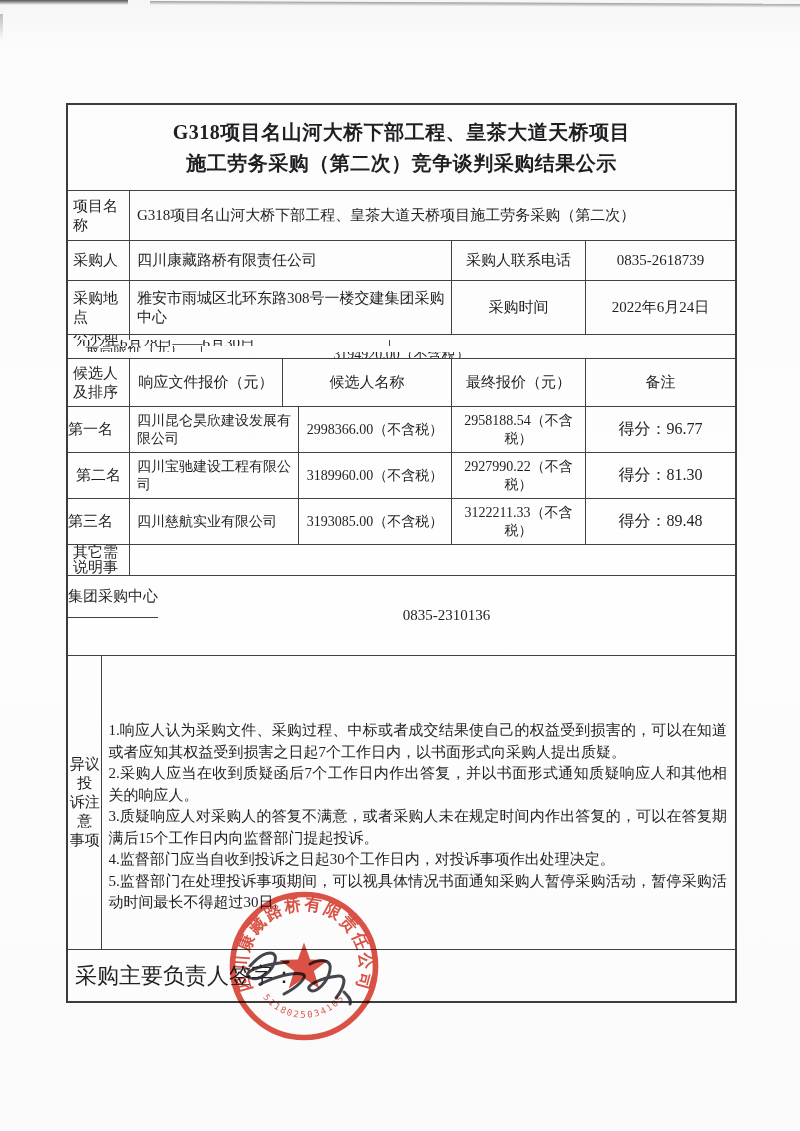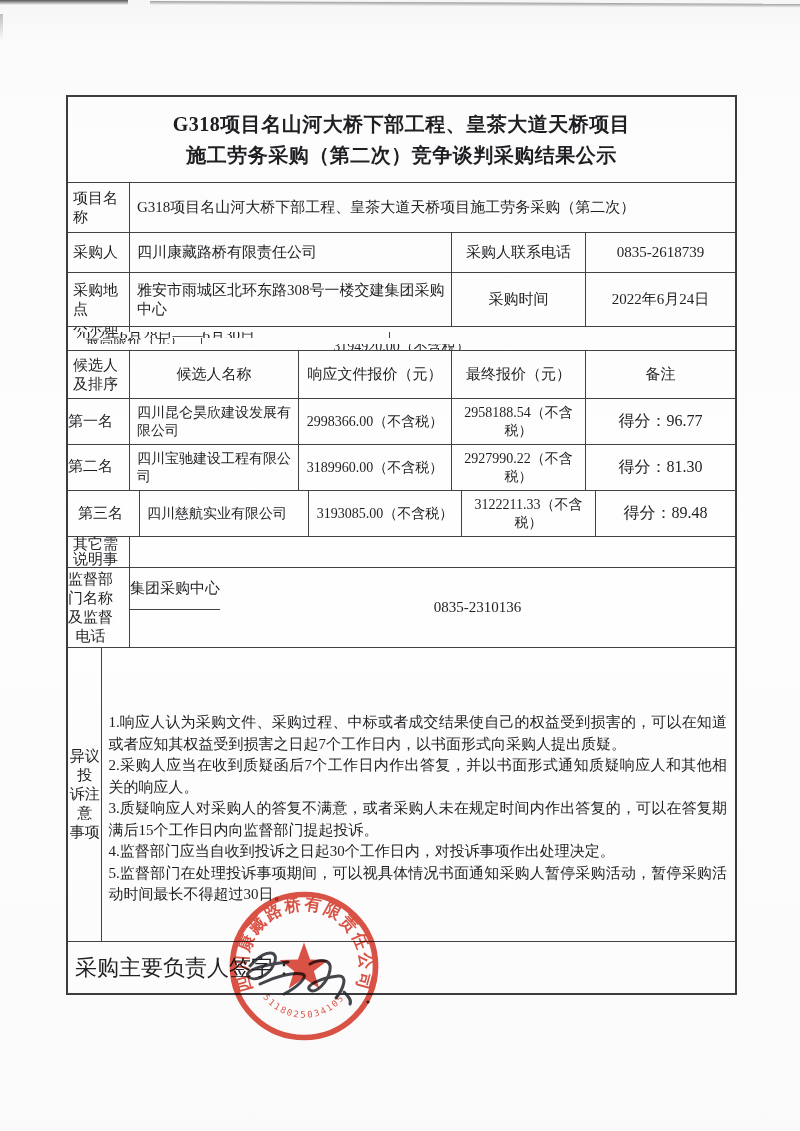--- a/index.html
+++ b/index.html
@@ -9,21 +9,21 @@
     font-family:"Liberation Serif","DejaVu Serif",serif;
     color:#1f1f23;
   }
   
   .scan-edge{position:absolute;background:linear-gradient(to bottom,rgba(45,45,48,.8),rgba(45,45,48,0));}
   .scan-edge.e1{top:0;left:0;width:128px;height:5px;}
   .scan-edge.e2{top:1px;left:150px;width:650px;height:4px;opacity:.55;transform:rotate(.25deg);transform-origin:left top;}
   .scan-edge.e3{top:14px;left:0;width:3px;height:26px;opacity:.35;}
 
   .doc-table{
-    position:absolute;left:66px;top:95px;width:671px;height:900px;
+    position:absolute;left:66px;top:103px;width:671px;height:900px;
     border:2px solid #3c3c40;box-sizing:border-box;
     display:flex;flex-direction:column;background:rgba(255,255,255,.35);
   }
   .trow{display:flex;flex-direction:row;border-bottom:1.5px solid #424246;box-sizing:border-box;flex:0 0 auto;}
   .trow:last-child{border-bottom:none;}
   .cell{border-right:1.5px solid #424246;box-sizing:border-box;display:flex;align-items:center;overflow:hidden;}
   .cell:last-child{border-right:none;}
   .preline{white-space:pre-line;}
   .c-center{justify-content:center;text-align:center;}
   .c-left{justify-content:flex-start;padding-left:7px;padding-right:4px;text-align:left;}
@@ -81,59 +81,55 @@
   <div class="trow" style="height:24px;flex-direction:column;">
     <div class="cell lab" style="line-height:15px;">公示期</div>
     <div class="cell fs15 c-left" style="width:322px;">2022年6月28日——6月30日</div>
     <div class="cell fs14 c-center" style="width:134px;">最高限价（元）</div>
     <div class="cell fs14 c-center" style="flex:1 1 auto;">3194920.00（不含税）</div>
   </div>
 
   <div class="trow" style="height:48px;">
     <div class="cell lab preline">候选人
 及排序</div>
+    <div class="cell fs15 c-center" style="width:153px;">响应文件报价（元）</div>
     <div class="cell fs15 c-center" style="width:169px;">候选人名称</div>
-    <div class="cell fs15 c-center" style="width:153px;">响应文件报价（元）</div>
     <div class="cell fs15 c-center" style="width:134px;">最终报价（元）</div>
     <div class="cell fs15 c-center" style="flex:1 1 auto;">备注</div>
   </div>
 
   <div class="trow" style="height:46px;">
     <div class="cell lab c-center" style="padding-left:0;">第一名</div>
     <div class="cell fs14 c-left" style="width:169px;">四川昆仑昊欣建设发展有限公司</div>
     <div class="cell fs14 c-center" style="width:153px;">2998366.00（不含税）</div>
     <div class="cell fs14 c-center" style="width:134px;">2958188.54（不含税）</div>
     <div class="cell c-center" style="flex:1 1 auto;font-size:16px;">得分：96.77</div>
   </div>
   <div class="trow" style="height:46px;">
-    <div class="cell lab c-center" style="padding-left:0;font-family:Liberation Mono, monospace;">第二名</div>
+    <div class="cell lab c-center" style="padding-left:8px;">第二名</div>
     <div class="cell fs14 c-left" style="width:169px;">四川宝驰建设工程有限公司</div>
     <div class="cell fs14 c-center" style="width:153px;">3189960.00（不含税）</div>
     <div class="cell fs14 c-center" style="width:134px;">2927990.22（不含税）</div>
     <div class="cell c-center" style="flex:1 1 auto;font-size:16px;">得分：81.30</div>
   </div>
   <div class="trow" style="height:46px;">
-    <div class="cell lab c-center" style="padding-left:0;margin-left:10px;">第三名</div>
+    <div class="cell lab c-center" style="padding-left:0;">第三名</div>
     <div class="cell fs14 c-left" style="width:169px;">四川慈航实业有限公司</div>
     <div class="cell fs14 c-center" style="width:153px;">3193085.00（不含税）</div>
     <div class="cell fs14 c-center" style="width:134px;">3122211.33（不含税）</div>
     <div class="cell c-center" style="flex:1 1 auto;font-size:16px;">得分：89.48</div>
   </div>
 
   <div class="trow" style="height:31px;">
     <div class="cell lab preline" style="line-height:15px;">其它需
 说明事</div>
     <div class="cell fs15 c-left" style="flex:1 1 auto;"></div>
   </div>
 
   <div class="trow" style="height:80px;">
-    <div class="cell lab preline c-center" style="padding-left:0;">监督部
-门名称
-及监督
-电话</div>
     <div class="sub-col">
       <div class="subcell" style="height:42px;">集团采购中心</div>
       <div class="subcell" style="flex:1 1 auto;">0835-2310136</div>
     </div>
   </div>
 
   <div class="trow" style="height:294px;">
     <div class="cell lab preline c-center" style="padding-left:0;">异议投
 诉注意
 事项</div>

